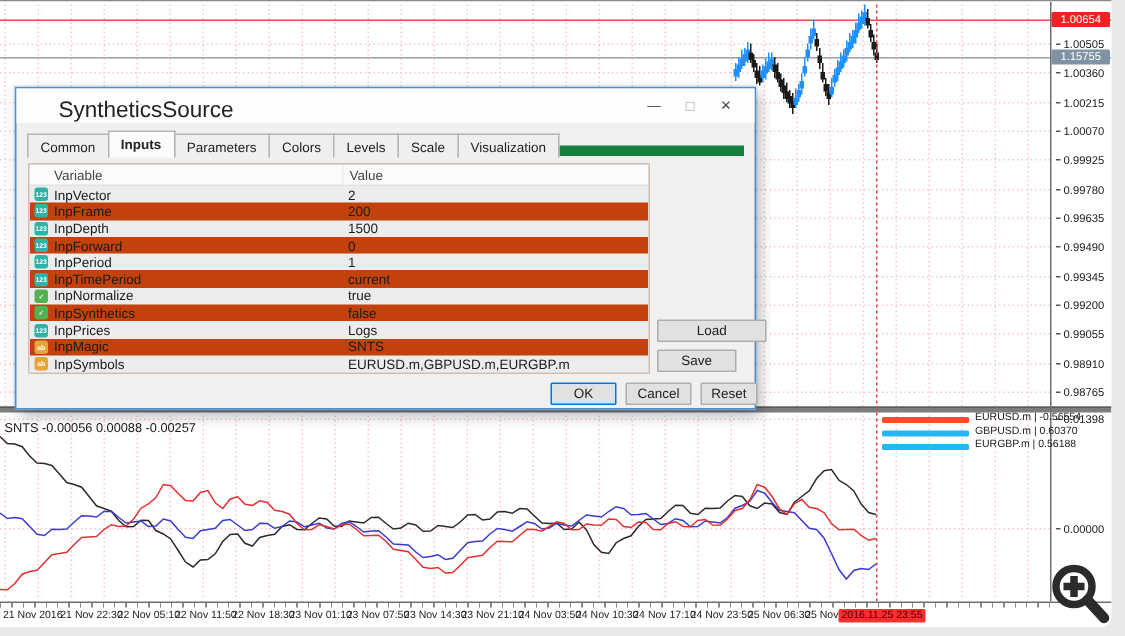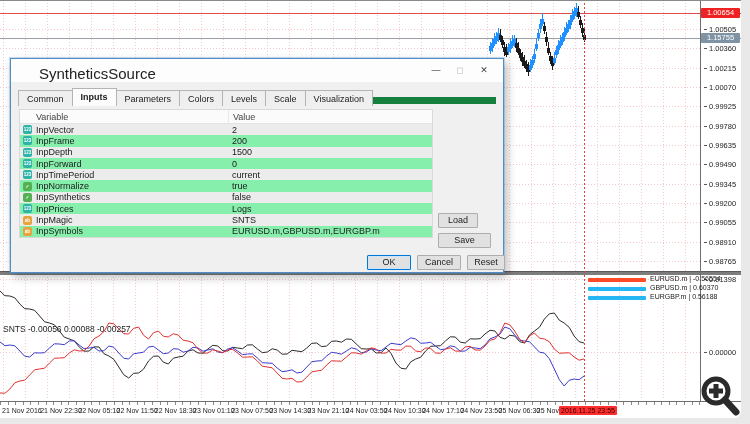--- a/index.html
+++ b/index.html
@@ -9,21 +9,21 @@
   .screen { position:absolute; inset:0; background:#e9e9e9; }
 
   
   .chart-window { position:absolute; left:0; top:0; width:741px; height:418px;
     background:#ffffff; border-top:1px solid #8a8a8a;
     border-bottom-right-radius:7px; overflow:hidden; }
 
   .chart-svg { position:absolute; left:0; top:0; }
 
   .symbol-info { position:absolute; left:3px; top:2px; font-size:8.5px; color:#1b1b1b; letter-spacing:0; white-space:nowrap; }
-  .indicator-info { position:absolute; left:3px; top:279px; font-size:8.5px; color:#1b1b1b; white-space:nowrap;margin-top:44px; }
+  .indicator-info { position:absolute; left:3px; top:279px; font-size:8.5px; color:#1b1b1b; white-space:nowrap; }
 
   
   .price-label { position:absolute; left:704px; font-size:7.5px; color:#1b1b1b; white-space:nowrap; line-height:9px; }
   .price-label .dash { display:inline-block; width:3px; height:1px; background:#555; vertical-align:middle; margin-right:2px; }
   .price-badge { position:absolute; left:701px; width:39px; font-size:7.5px; color:#fff; text-align:center;
     line-height:10px; height:10px; border-radius:1px; }
   .badge-alert { background:#ee2222; }
   .badge-current { background:#7f93a5; }
 
   
@@ -51,34 +51,34 @@
   .win-btn { position:absolute; top:3px; width:22px; height:17px; text-align:center; font-size:9px; line-height:17px; color:#444; }
   .win-btn.min { right:56px; }
   .win-btn.max { right:32px; color:#b9b9b9; }
   .win-btn.close { right:8px; }
 
   .tabbar { position:absolute; left:7px; top:27px; right:7px; height:18px; border-bottom:7px solid #15803d; }
   .tab { position:relative; display:inline-block; padding:3px 8px 2px 8px; font-size:9px; color:#222;
     background:#efefef; border:1px solid #b4b4b4; border-bottom:none; margin-right:-1px; top:2px; height:16px; }
   .tab.active { background:#fcfcfc; top:0; height:18px; font-weight:bold; z-index:2; }
 
-  .param-table { position:absolute; left:8px; top:50px; width:414px; background:#86efac; border:1px solid #d9d9d9; font-size:9px; }
+  .param-table { position:absolute; left:8px; top:50px; width:414px; background:#c2410c; border:1px solid #d9d9d9; font-size:9px; }
   .pt-header { display:flex; height:14px; background:#fbfbfb; border-bottom:1px solid #e3e3e3; color:#444; }
   .pt-header .c1 { width:208px; padding:2px 0 0 16px; }
   .pt-header .c2 { padding:2px 0 0 4px; border-left:1px solid #e8e8e8; flex:1; }
   .pt-row { display:flex; height:11.3px; align-items:center; }
   .pt-row:nth-child(odd) { background:#ececec; }
   .pt-row .c1 { width:208px; display:flex; align-items:center; padding-left:3px; color:#1b1b1b; }
   .pt-row .c2 { flex:1; padding-left:4px; color:#1b1b1b; }
   .row-icon { display:inline-block; width:9px; height:9px; border-radius:2px; margin-right:4px;
     color:#fff; font-size:4.5px; line-height:9px; text-align:center; font-weight:bold; overflow:hidden; flex:none; }
 
   .btn { position:absolute; height:15px; background:#e1e1e1; border:1px solid #adadad; font-size:9px; color:#222;
     text-align:center; line-height:13px; border-radius:1px; }
-  .btn-load { left:427px; top:154px; width:40px; }
+  .btn-load { left:427px; top:154px; width:73px; }
   .btn-save { left:427px; top:174px; width:53px; }
   .btn-ok { left:356px; top:196px; width:44px; border:1px solid #0078d7; box-shadow:inset 0 0 0 1px #cfe4f7; }
   .btn-cancel { left:406px; top:196px; width:44px; }
   .btn-reset { left:456px; top:196px; width:38px; }
 </style>
 </head>
 <body>
 
 <div class="screen">
   <div class="chart-window">
@@ -378,20 +378,27 @@
           <div class="pt-row">
             <div class="c1">
               <span class="row-icon" style="background: rgb(47, 179, 167);">123</span>
               <span>InpForward</span>
             </div>
             <div class="c2">0</div>
           </div>
           <div class="pt-row">
             <div class="c1">
               <span class="row-icon" style="background: rgb(47, 179, 167);">123</span>
+              <span>InpPeriod</span>
+            </div>
+            <div class="c2">1</div>
+          </div>
+          <div class="pt-row">
+            <div class="c1">
+              <span class="row-icon" style="background: rgb(47, 179, 167);">123</span>
               <span>InpTimePeriod</span>
             </div>
             <div class="c2">current</div>
           </div>
           <div class="pt-row">
             <div class="c1">
               <span class="row-icon" style="background: rgb(83, 177, 83);">✓</span>
               <span>InpNormalize</span>
             </div>
             <div class="c2">true</div>

